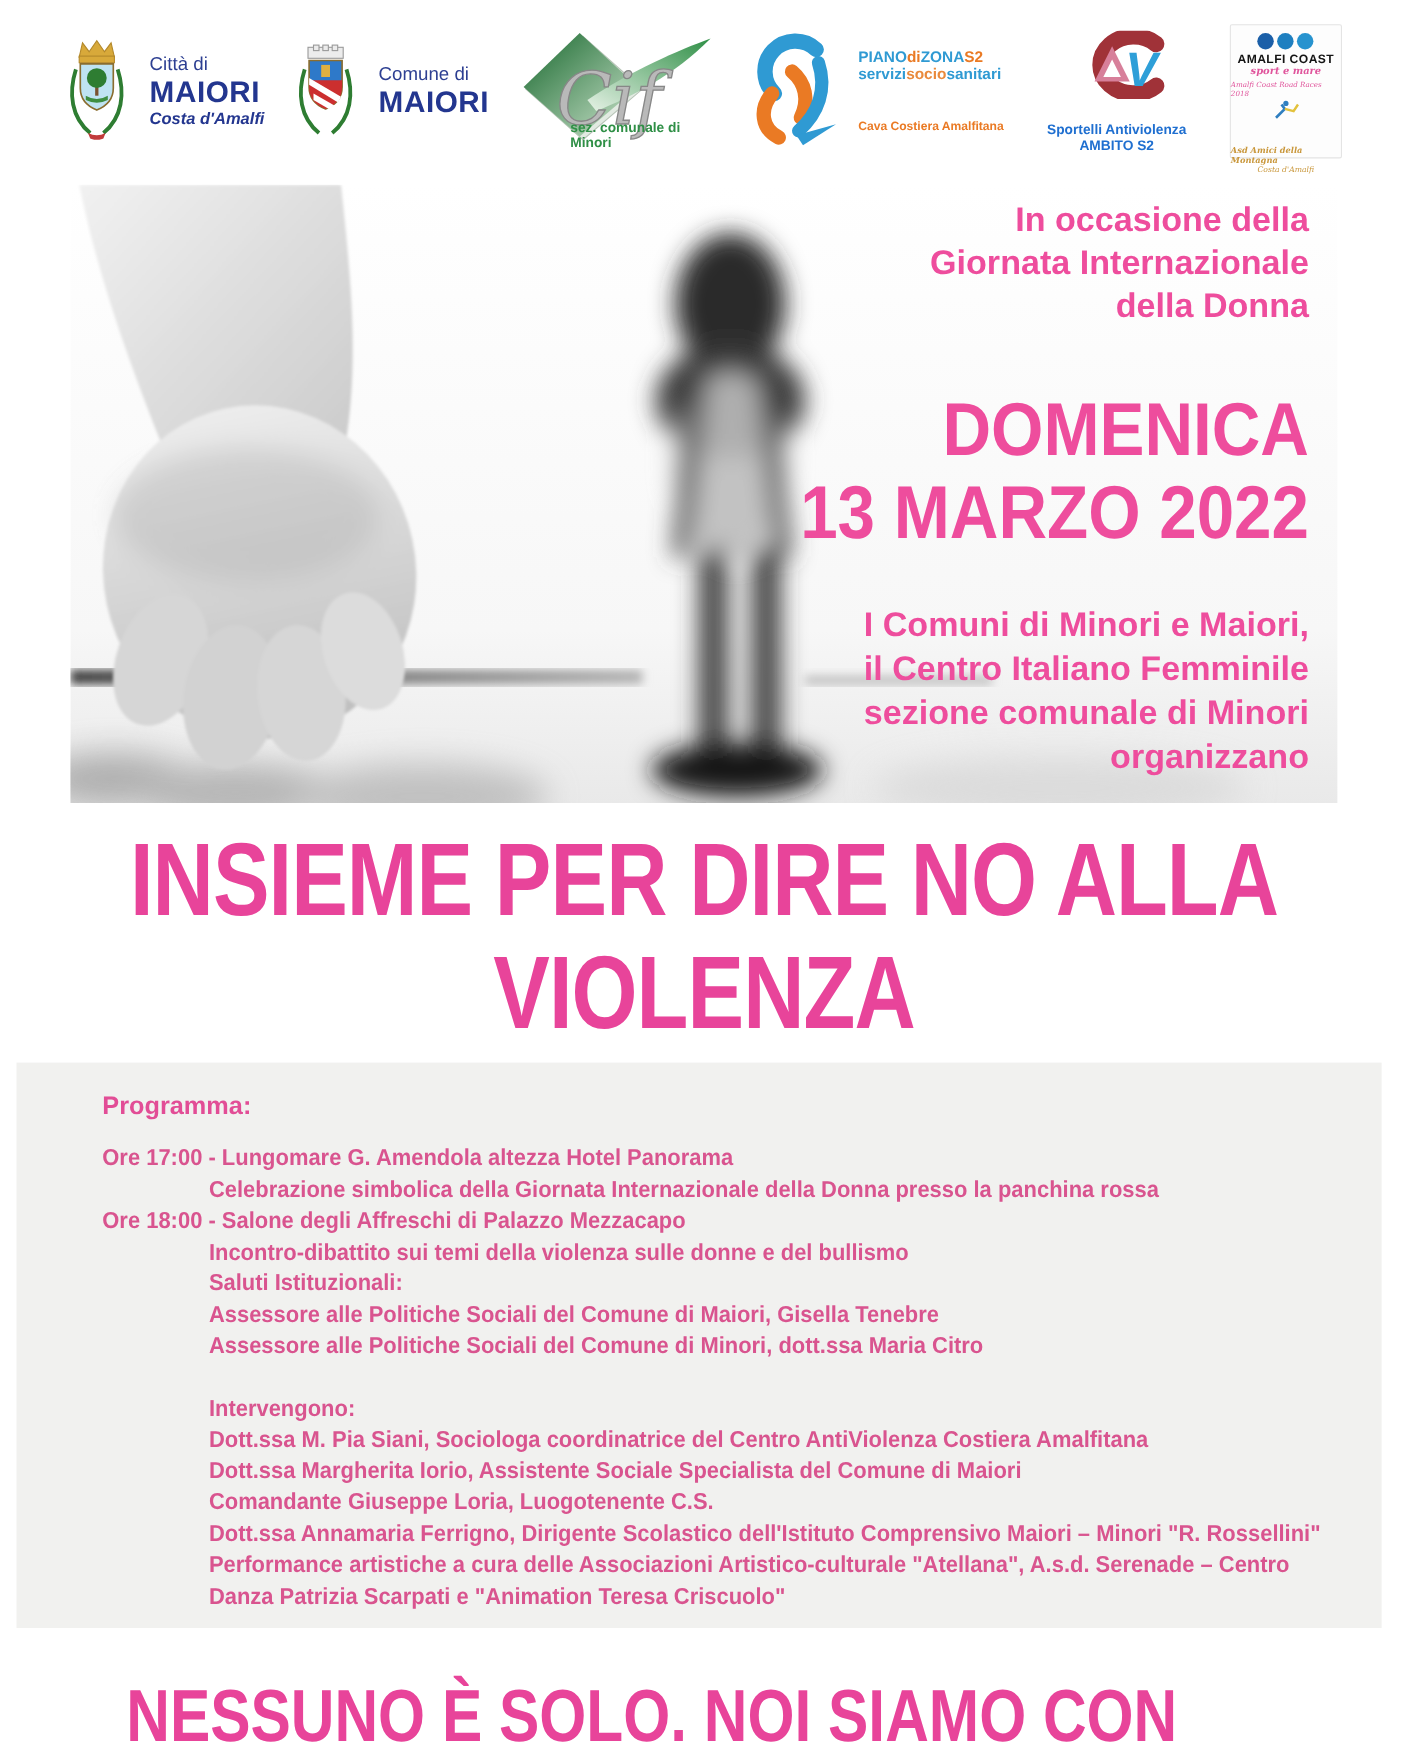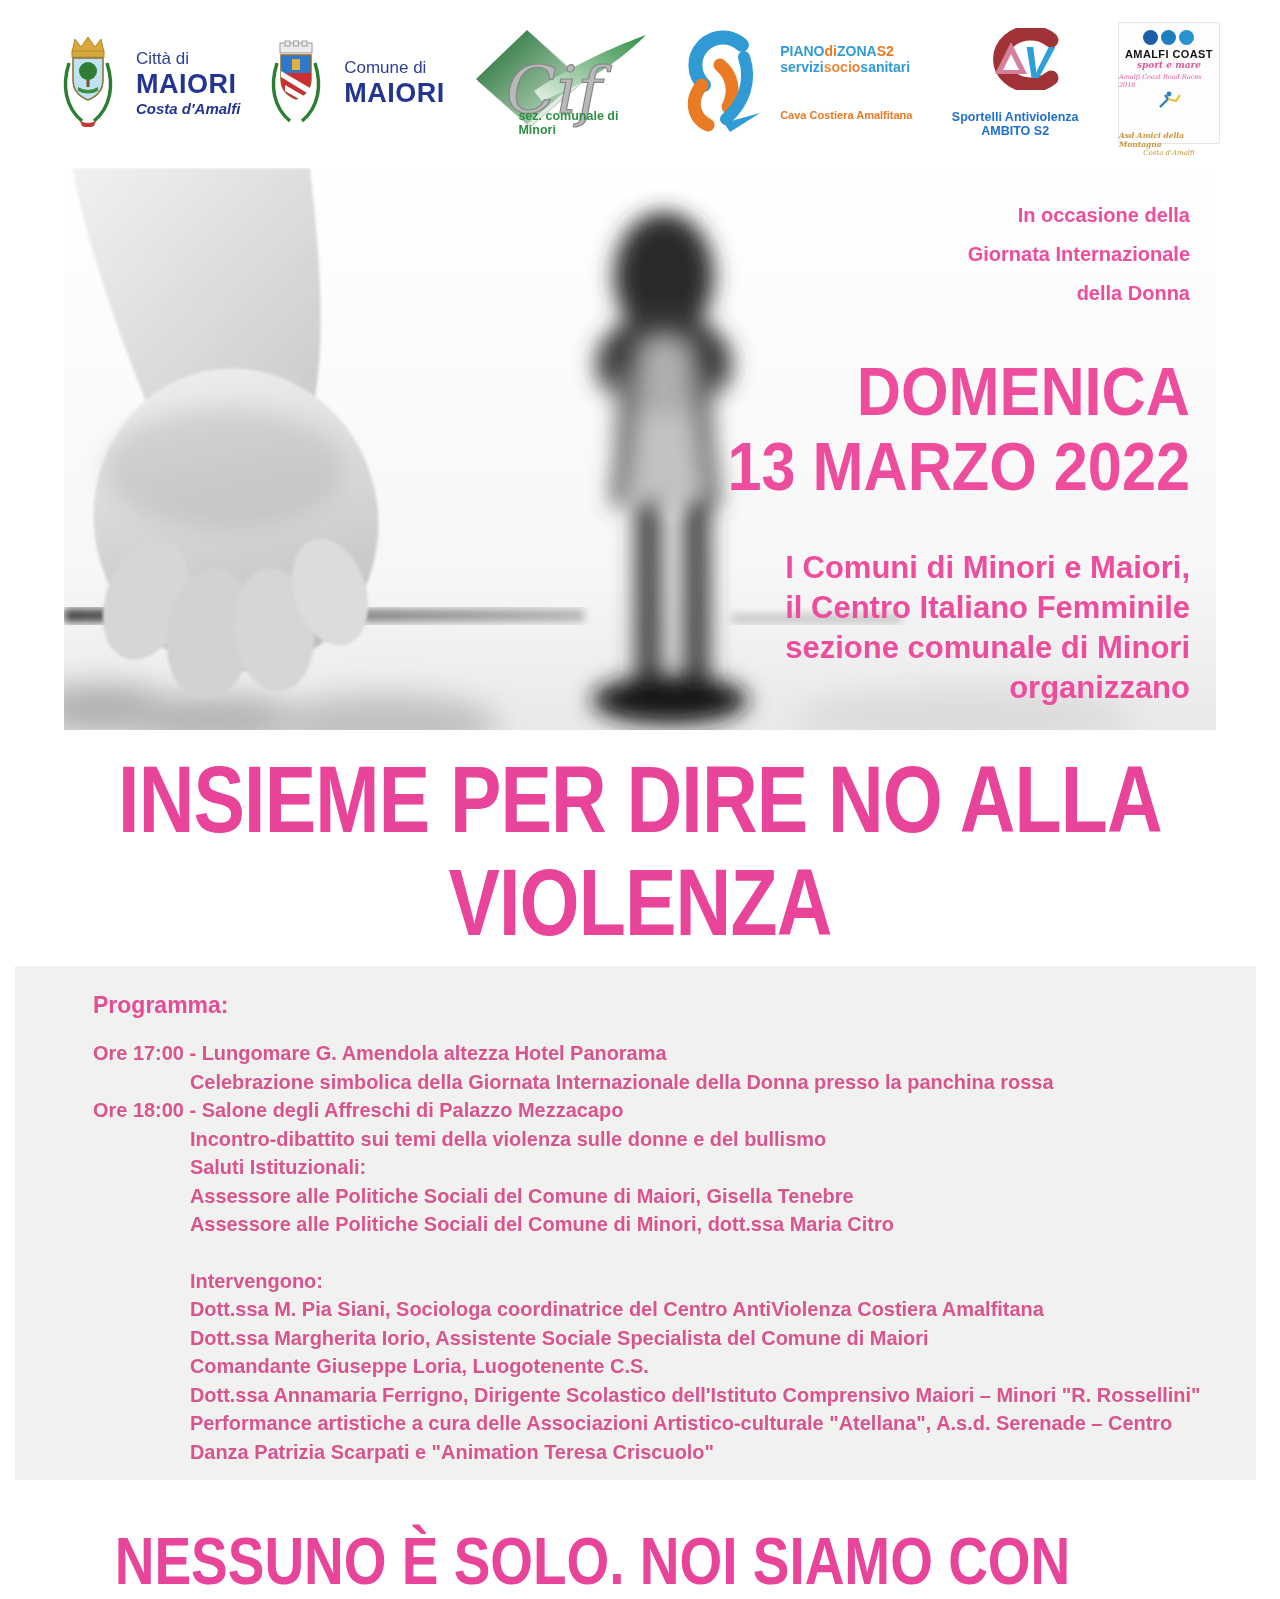--- a/index.html
+++ b/index.html
@@ -30,21 +30,21 @@
   .amalfi-title{font-size:11px;font-weight:900;color:#141414;letter-spacing:.4px;}
   .amalfi-sub{font-size:9px;font-style:italic;font-weight:700;color:#e0559c;font-family:"DejaVu Serif",serif;}
   .amalfi-line3{font-size:6.5px;font-style:italic;color:#e0559c;font-family:"DejaVu Serif",serif;margin-top:3px;}
   .amalfi-line4{font-size:7.5px;font-style:italic;font-weight:700;color:#c9973b;font-family:"DejaVu Serif",serif;margin-top:16px;}
   .amalfi-line5{font-size:7px;font-style:italic;color:#c9973b;font-family:"DejaVu Serif",serif;}
 
   
   .photo{position:absolute;top:168px;left:64px;width:1152px;height:562px;}
   .photo svg{position:absolute;top:0;left:0;}
   .overlay{position:absolute;right:26px;text-align:right;color:#ee4d9d;}
-  .occasion{top:28px;font-size:20px;line-height:39px;font-weight:700;}
+  .occasion{top:12px;font-size:31px;line-height:39px;font-weight:700;}
   .dateblock{top:186px;font-size:68px;line-height:75px;font-weight:800;
              transform:scaleX(.9);transform-origin:right center;letter-spacing:0;}
   .organizers{top:380px;font-size:31px;line-height:40px;font-weight:700;}
 
   
   .main-title{position:absolute;top:748px;left:0;width:1280px;text-align:center;}
   .main-title .inner{transform:scaleX(.82);transform-origin:center top;
                      font-size:94px;line-height:103px;font-weight:800;color:#e8449a;letter-spacing:-1px;}
 
   

